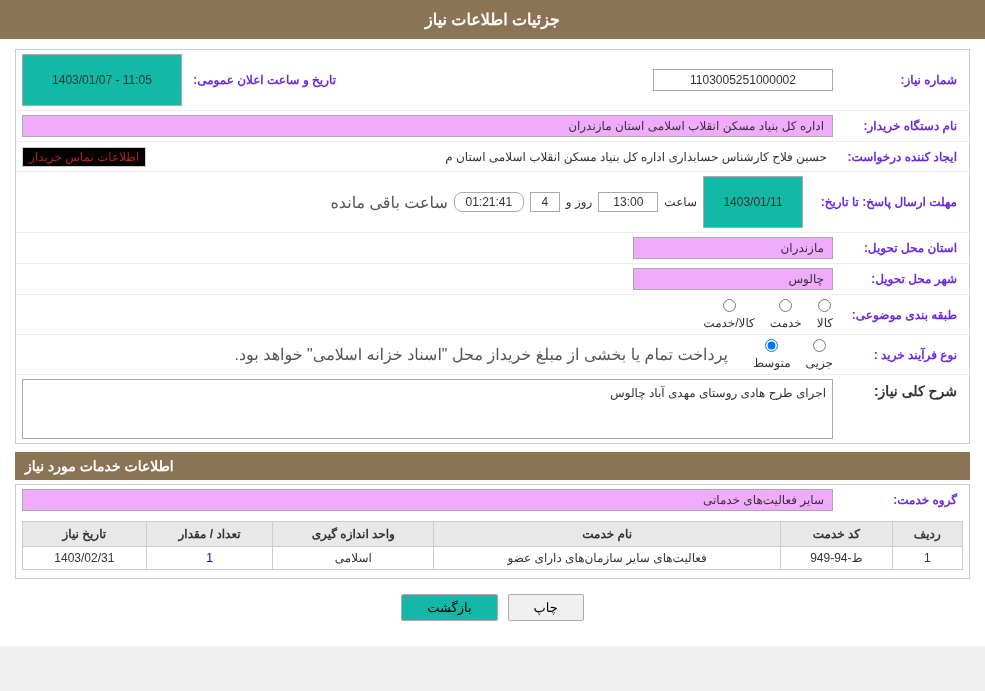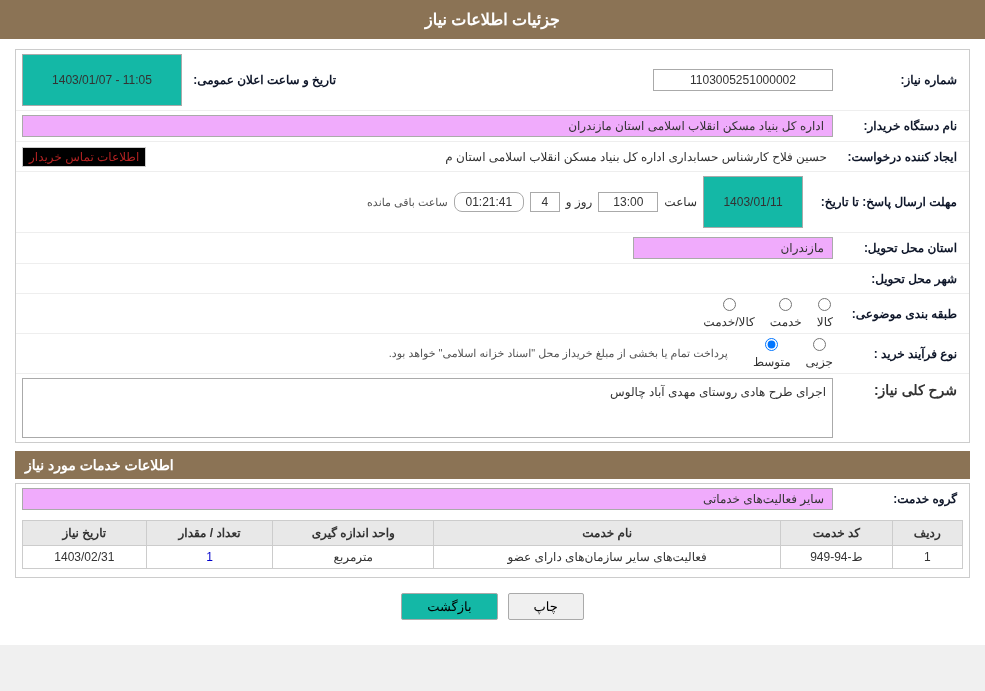--- a/index.html
+++ b/index.html
@@ -30,21 +30,21 @@
       display: flex;
       align-items: center;
       border-bottom: 1px solid #eee;
       min-height: 30px;
       padding: 4px 6px;
     }
     .form-row:last-child {
       border-bottom: none;
     }
     .label {
-      color: #0f172a;
+      color: #6d28d9;
       font-weight: bold;
       white-space: nowrap;
       min-width: 130px;
       text-align: right;
       padding-right: 6px;
       font-size: 12px;
     }
     .value-box {
       border: 1px solid #aaa;
       padding: 3px 8px;
@@ -95,21 +95,21 @@
     }
     .small-box {
       border: 1px solid #aaa;
       padding: 2px 6px;
       background: #fff;
       font-size: 12px;
       direction: ltr;
       text-align: center;
     }
     .note-text {
-      font-size: 11px;
+      font-size: 16px;
       color: #555;
     }
     .textarea-box {
       border: 1px solid #aaa;
       padding: 4px;
       background: #fff;
       min-height: 60px;
       width: 100%;
       font-size: 12px;
       direction: rtl;
@@ -222,20 +222,21 @@
         <span class="note-text" style="margin-right:6px;">ساعت باقی مانده</span>
       </div>
 
       <div class="form-row">
         <span class="label">استان محل تحویل:</span>
         <span class="value-box" style="min-width:200px;">مازندران</span>
       </div>
 
       <div class="form-row">
         <span class="label">شهر محل تحویل:</span>
+        <span class="value-box" style="min-width:200px;">چالوس</span>
       </div>
 
       <div class="form-row">
         <span class="label">طبقه بندی موضوعی:</span>
         <div class="radio-group">
           <label class="radio-item">
             <input type="radio" name="tabaqeh" style="">
             <span>کالا</span>
           </label>
           <label class="radio-item">
@@ -294,21 +295,21 @@
               <th>تعداد / مقدار</th>
               <th>تاریخ نیاز</th>
             </tr>
           </thead>
           <tbody id="khadamat-tbody">
 
           <tr>
       <td>1</td>
       <td>ط-94-949</td>
       <td>فعالیت‌های سایر سازمان‌های دارای عضو</td>
-      <td>مترمربع</td>
+      <td>اسلامی</td>
       <td class="blue-text">1</td>
       <td>1403/02/31</td>
     </tr>
             </tbody>
         </table>
       </div>
     </div>
 
 
     <div class="buttons-row">

